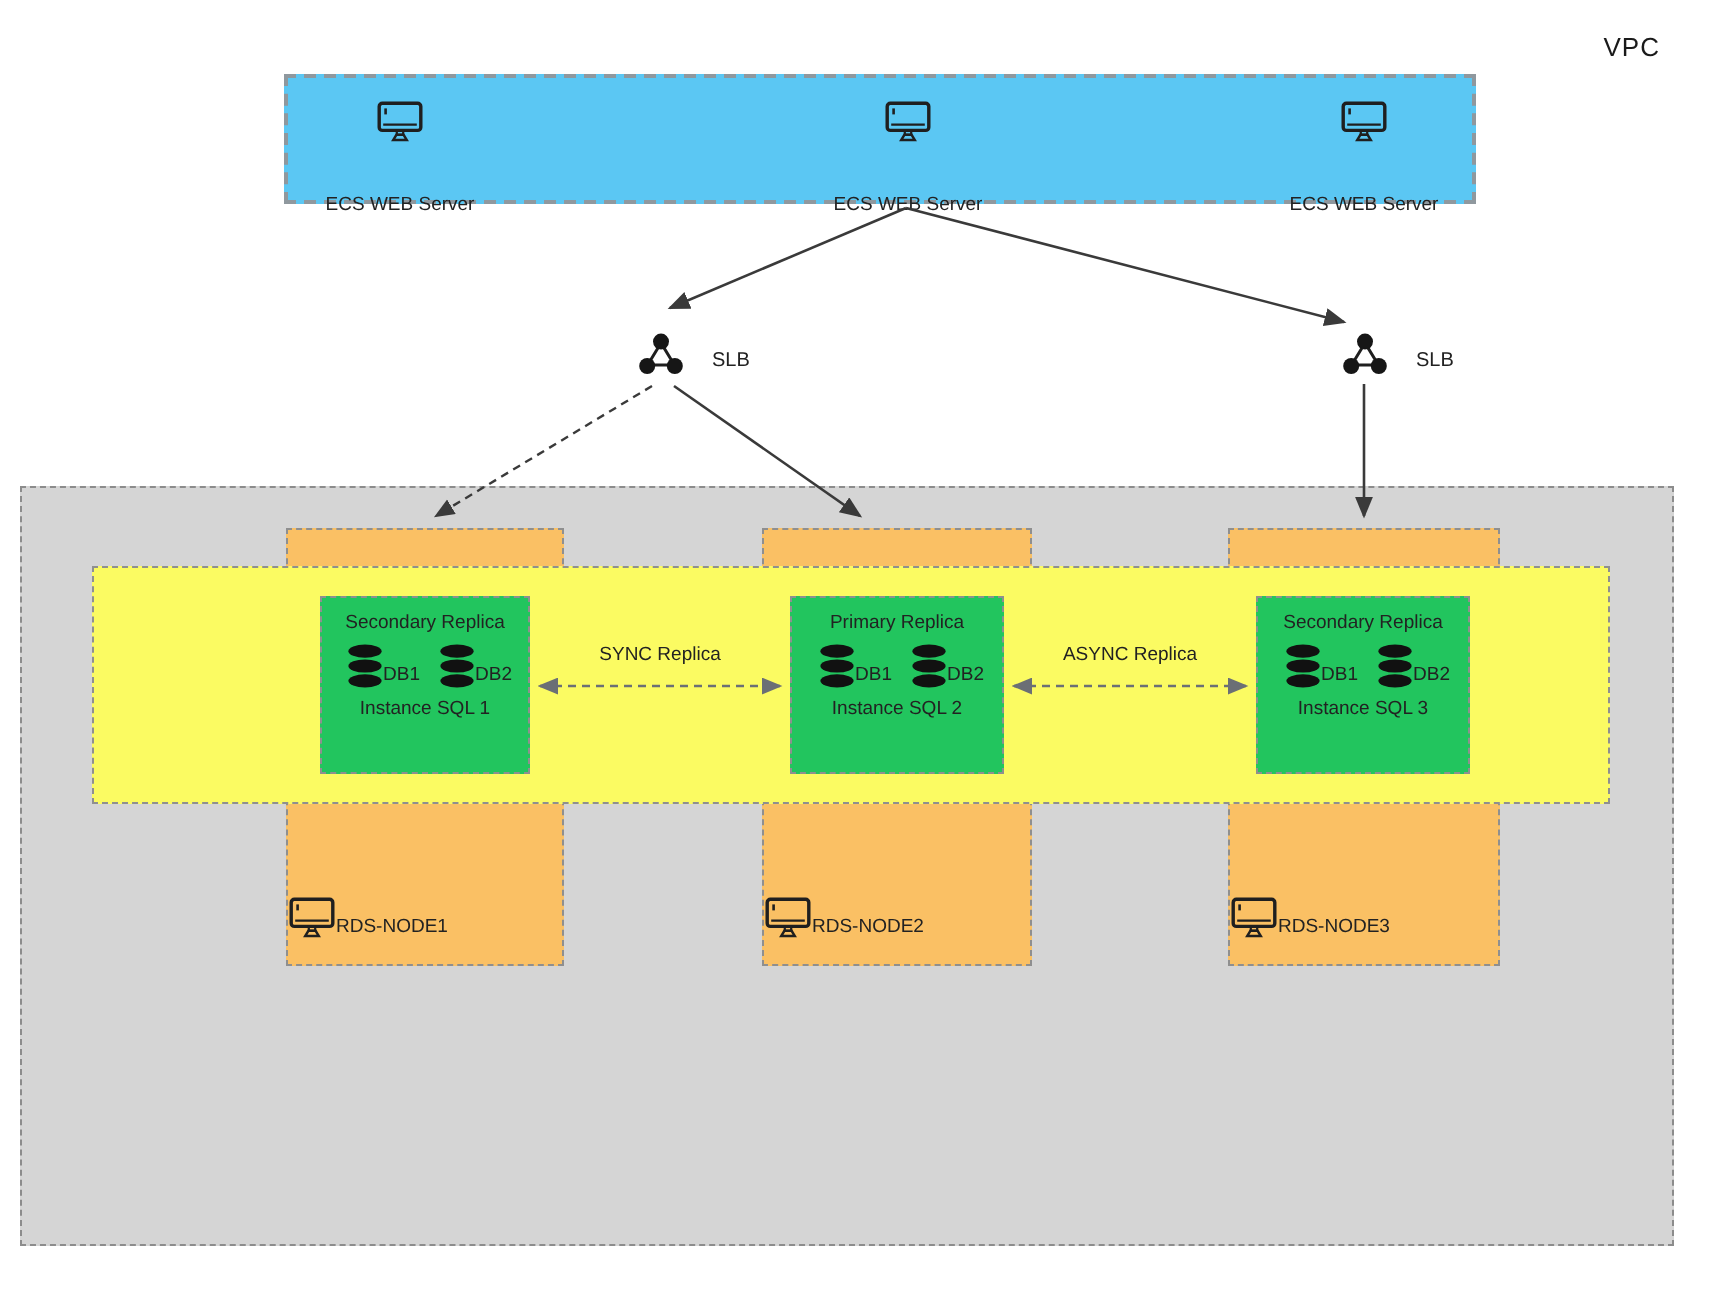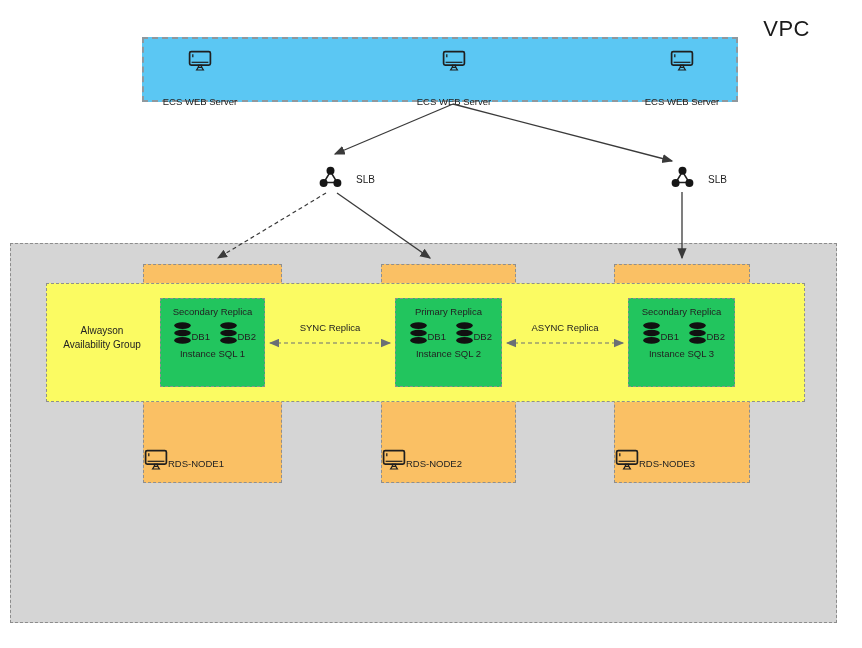--- a/index.html
+++ b/index.html
@@ -8,22 +8,22 @@
   #canvas {
     position: relative;
     width: 862px; height: 648px;
     background:#ffffff;
     overflow: hidden;
   }
   .abs { position:absolute; }
 
   
   .vpc-label {
-    left:744px; top:16px; width:66px;
-    font-size:22px; letter-spacing:0.5px;
+    left:764px; top:16px; width:66px;
+    font-size:13px; letter-spacing:0.5px;
     text-align:right; color:#1a1a1a;
   }
 
   
   .ecs-zone {
     left:142px; top:37px; width:596px; height:65px;
     background:#5bc7f3;
     border:2px dashed #8f989e;
   }
   .ecs-item {
@@ -171,24 +171,20 @@
     <line x1="4.8" y1="4.2" x2="4.8" y2="7.2" stroke="#1f1f1f" stroke-width="1.3"></line>
     <rect x="10.4" y="15.2" width="3.2" height="2.2" fill="none" stroke="#1f1f1f" stroke-width="1.1"></rect>
     <path d="M8.6 20 L15.4 20 L13.8 17.4 L10.2 17.4 Z" fill="none" stroke="#1f1f1f" stroke-width="1.2"></path>
   </svg>
 </span>
       <span class="lbl">RDS-NODE3</span>
     </div>
   </div>
 
   <div class="abs ag-band"></div>
-  <div class="abs ag-label">
-    <div>Alwayson</div>
-    <div>Availability Group</div>
-  </div>
 
   <div class="abs instance-box" style="left:160px; width:105px;">
     <span class="replica">Secondary Replica</span>
     <div class="db-row">
       <div class="db-col">
         <span class="icon-slot">
   <svg width="19" height="22" viewBox="0 0 19 22">
     <ellipse cx="9.5" cy="3.6" rx="8.3" ry="3.3" fill="#111"></ellipse>
     <ellipse cx="9.5" cy="11" rx="8.3" ry="3.3" fill="#111"></ellipse>
     <ellipse cx="9.5" cy="18.4" rx="8.3" ry="3.3" fill="#111"></ellipse>

